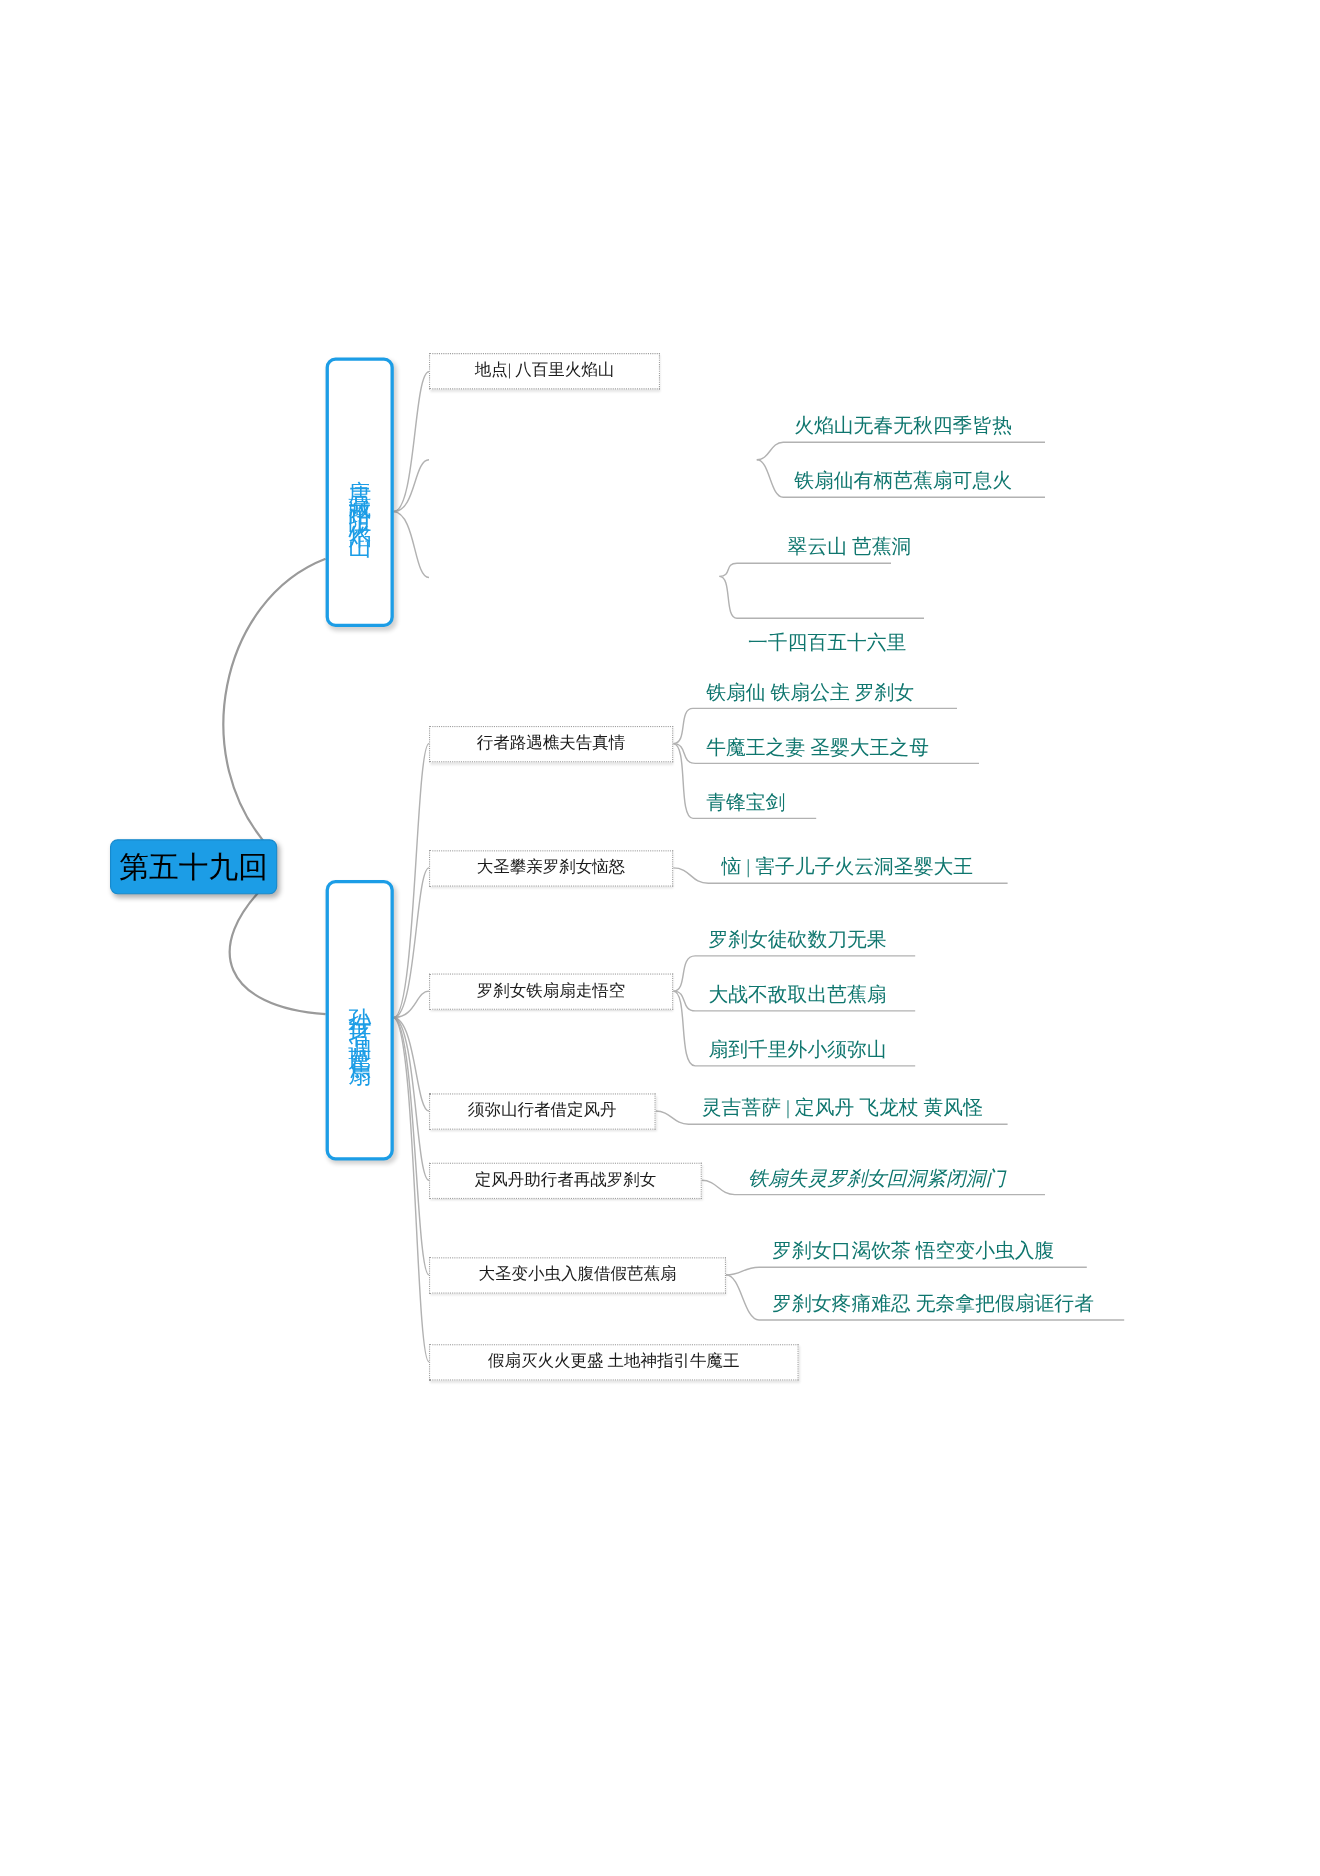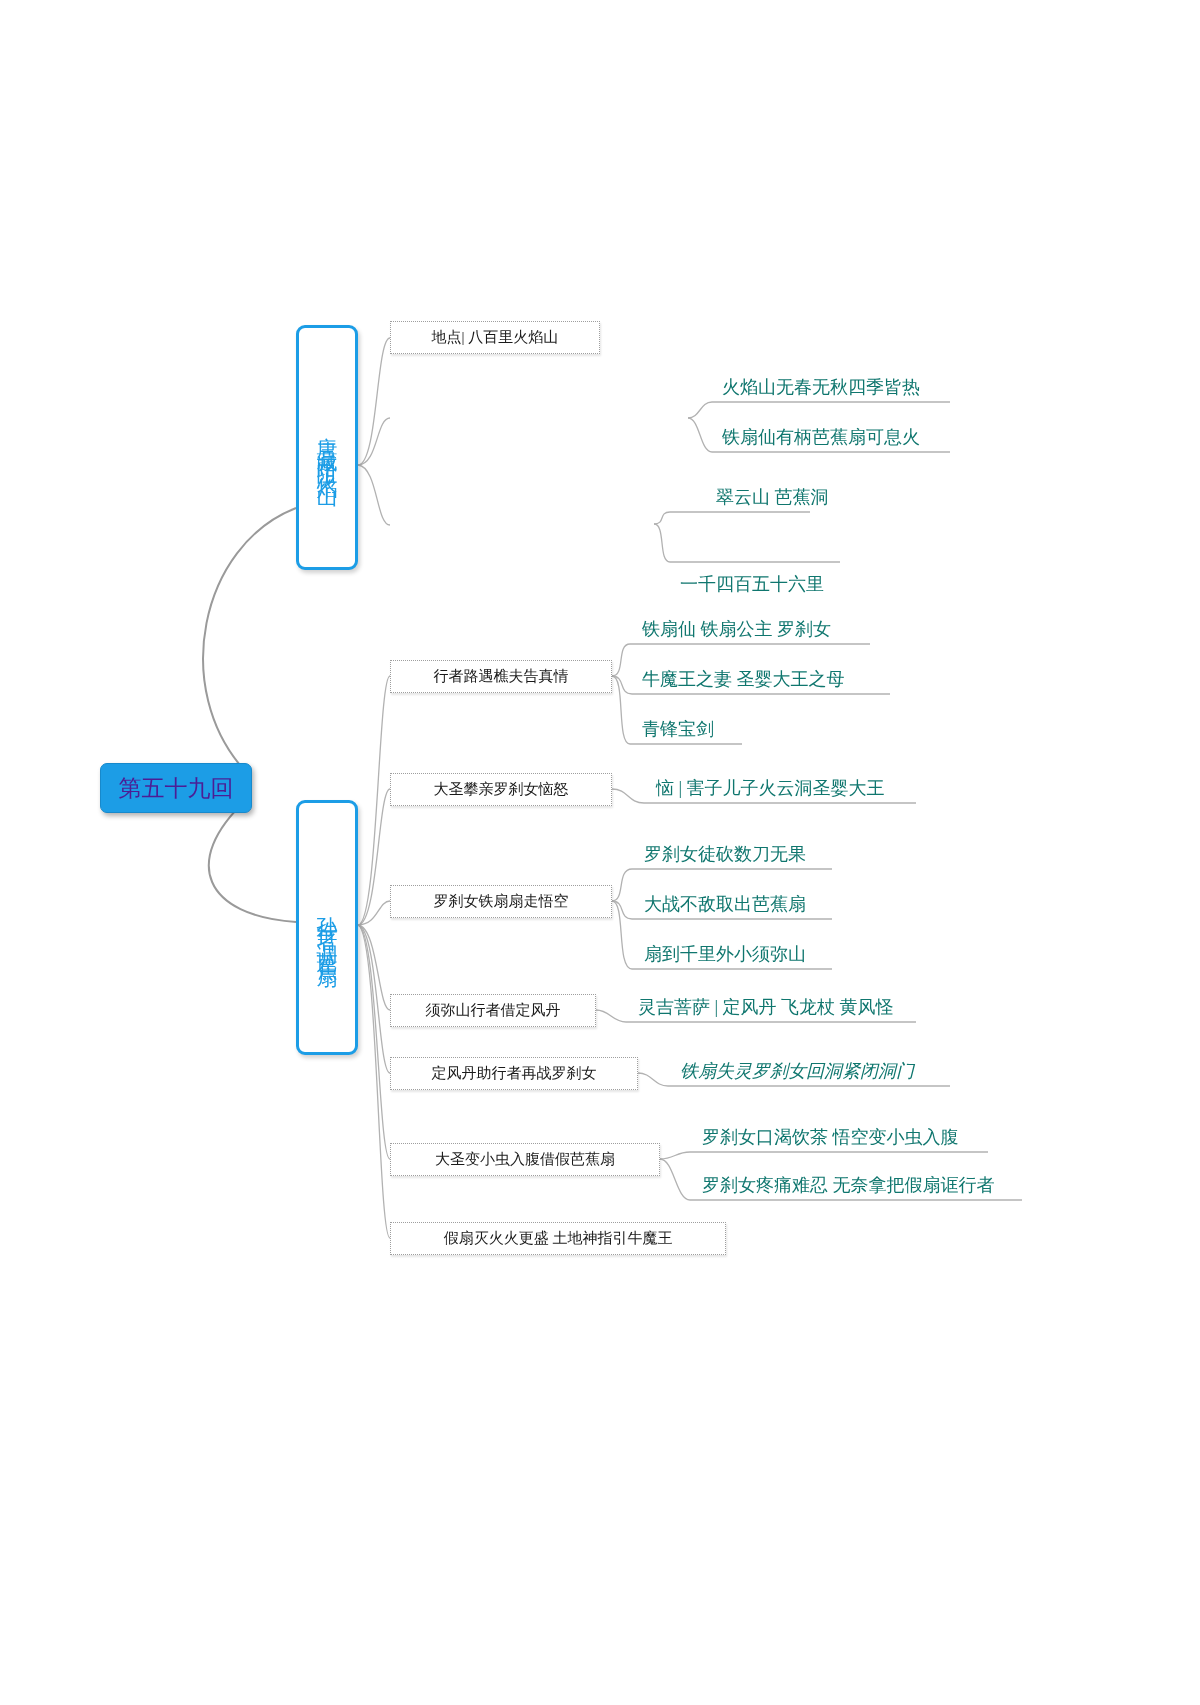--- a/index.html
+++ b/index.html
@@ -4,21 +4,21 @@
 <style>
   html,body{margin:0;padding:0;background:#ffffff;}
   #canvas{
     position:relative;width:1200px;height:1705px;background:#ffffff;overflow:hidden;
     font-family:"Liberation Serif","DejaVu Serif",serif;color:#1f1f1f;
   }
   #connectors{position:absolute;left:0;top:0;width:1200px;height:1705px;}
   .node{position:absolute;white-space:nowrap;box-sizing:border-box;}
   .root-node{
     display:flex;align-items:center;justify-content:center;
-    background:#1c9de6;color:#4c1d95;font-size:23px;
+    background:#1c9de6;color:#000000;font-size:27px;
     border-radius:7px;box-shadow:2px 3px 5px rgba(0,0,0,0.30);
     border:1px solid #1789cc;
   }
   .branch-node{
     display:flex;align-items:center;justify-content:center;
     background:#ffffff;color:#1c9de6;font-size:21px;
     border:3px solid #1c9de6;border-radius:9px;
     box-shadow:2px 3px 4px rgba(0,0,0,0.18);
     writing-mode:vertical-rl;text-orientation:upright;letter-spacing:7px;
   }

